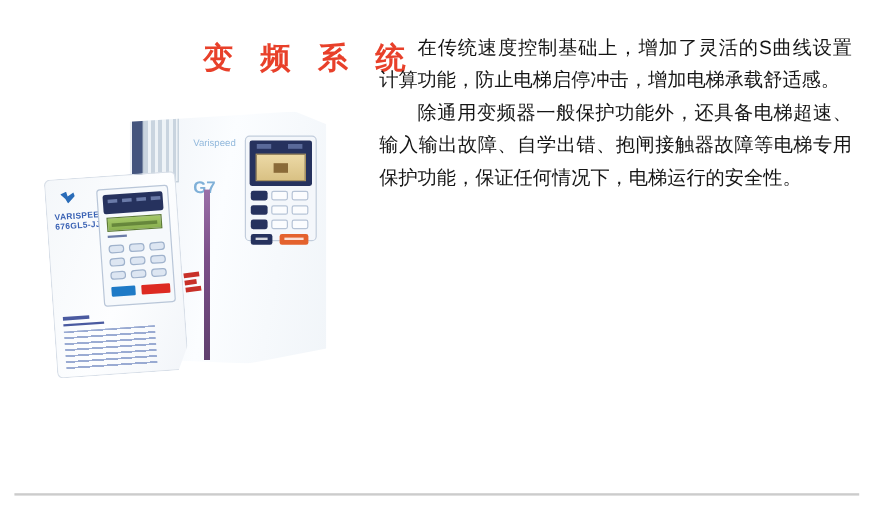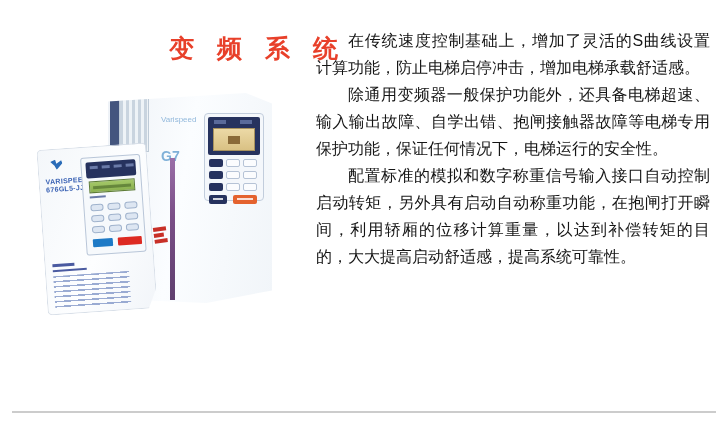--- a/index.html
+++ b/index.html
@@ -227,18 +227,17 @@
         <div class="h2"></div>
         <div class="lines"></div>
       </div>
     </div>
 
   </div>
 
   <div class="article">
     <p>在传统速度控制基础上，增加了灵活的S曲线设置计算功能，防止电梯启停冲击，增加电梯承载舒适感。</p>
     <p>除通用变频器一般保护功能外，还具备电梯超速、输入输出故障、自学出错、抱闸接触器故障等电梯专用保护功能，保证任何情况下，电梯运行的安全性。</p>
-    <p>配置标准的模拟和数字称重信号输入接口自动控制启动转矩，另外具有启动自动称重功能，在抱闸打开瞬间，利用轿厢的位移计算重量，以达到补偿转矩的目的，大大提高启动舒适感，提高系统可靠性。</p>
   </div>
 
   <div class="divider"></div>
 
 </div>
 
 </body></html>

